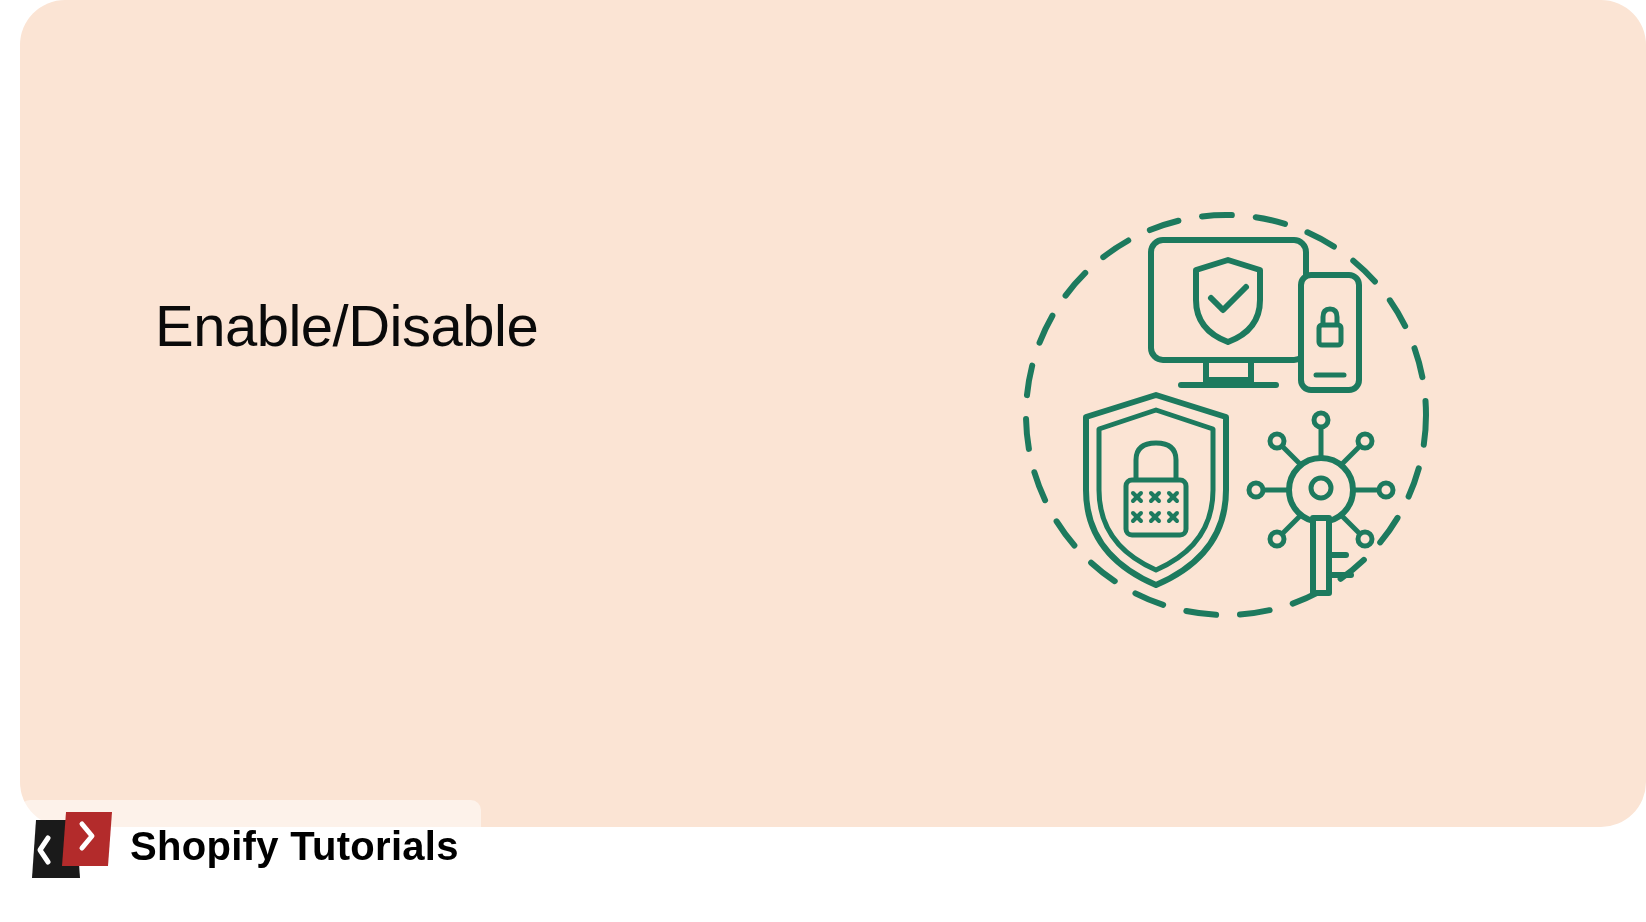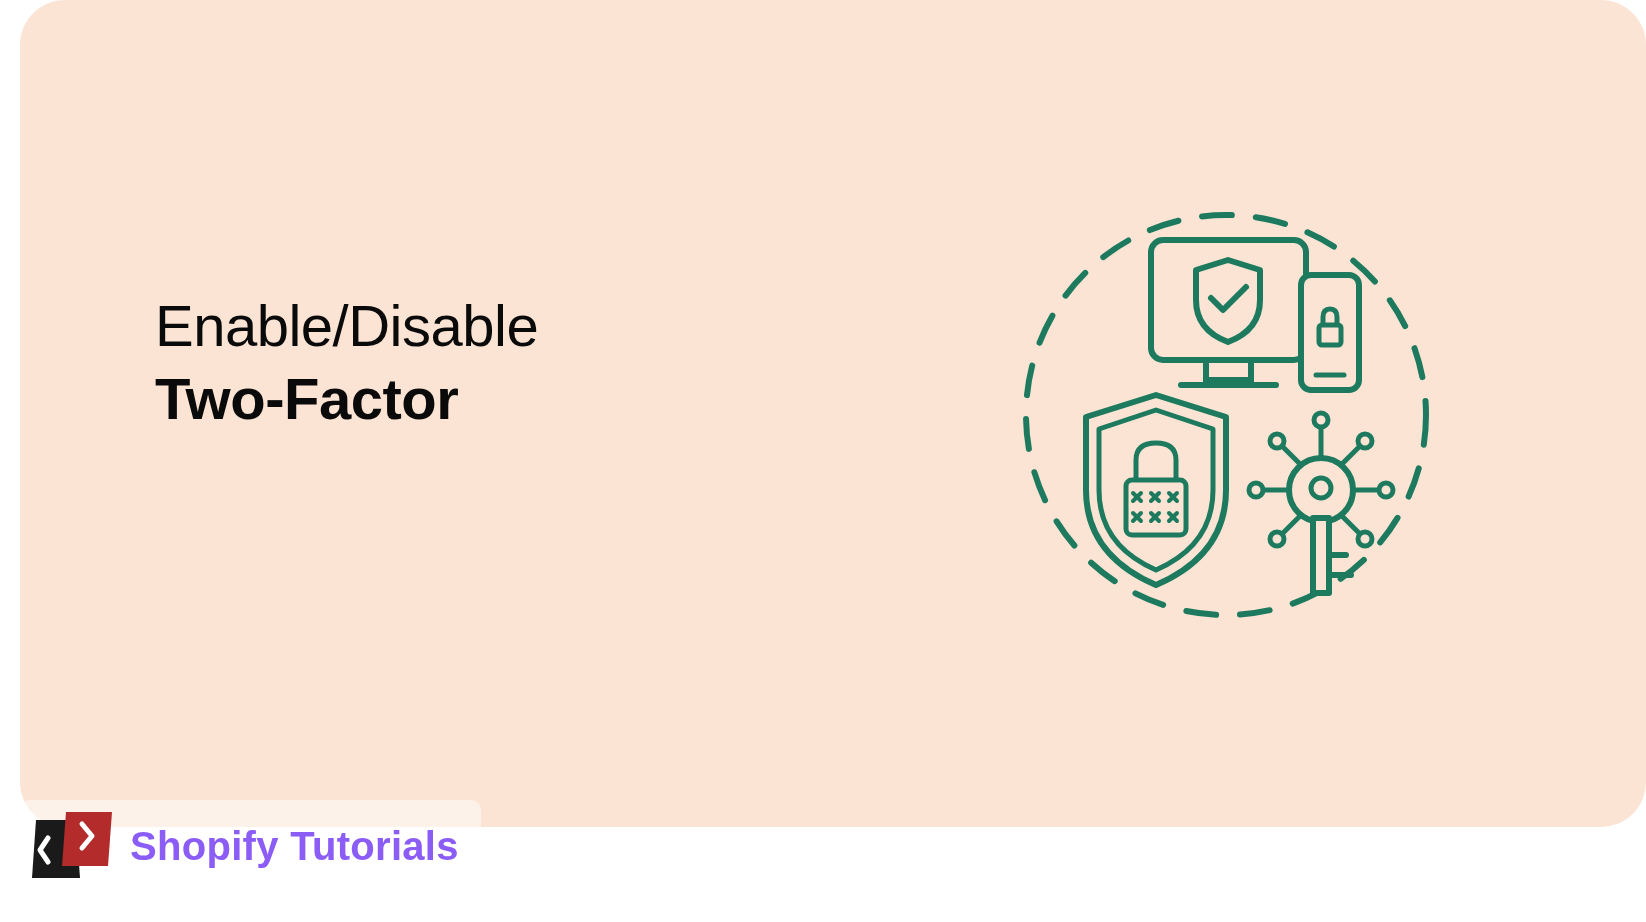--- a/index.html
+++ b/index.html
@@ -72,32 +72,31 @@
     
     .badge-logo {
       width: 88px;
       height: 72px;
       position: relative;
     }
     
     .badge-text {
       font-size: 40px;
       font-weight: 700;
-      color: #8b5cf6;
+      color: #000000;
       letter-spacing: 0.3px;
     }
   </style>
 </head>
 <body>
 
 <div class="card">
 
   <div class="heading">
     <div class="line1">Enable/Disable</div>
-    <div class="line2">Two-Factor</div>
   </div>
 
   <div class="illustration">
     <svg viewBox="0 0 430 430" width="430" height="430">
 
       <circle cx="215" cy="215" r="200" fill="none" stroke="#1d7a5e" stroke-width="6" stroke-dasharray="30 24" stroke-linecap="round"></circle>
 
       <g transform="translate(140, 40)">
         <rect x="0" y="0" width="155" height="120" rx="12" fill="none" stroke="#1d7a5e" stroke-width="6"></rect>
         <rect x="55" y="120" width="45" height="20" fill="none" stroke="#1d7a5e" stroke-width="6"></rect>

